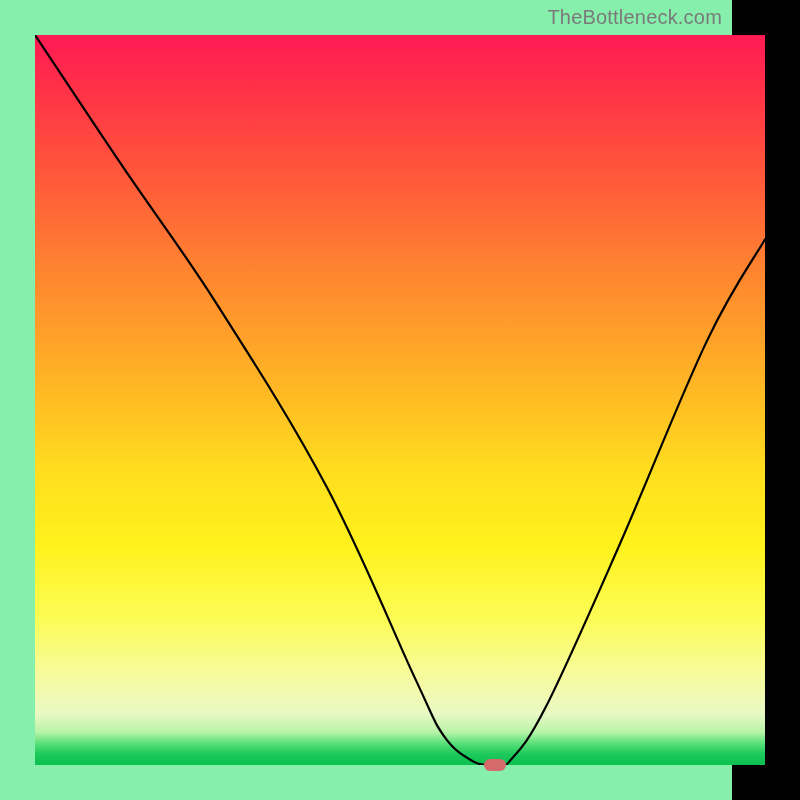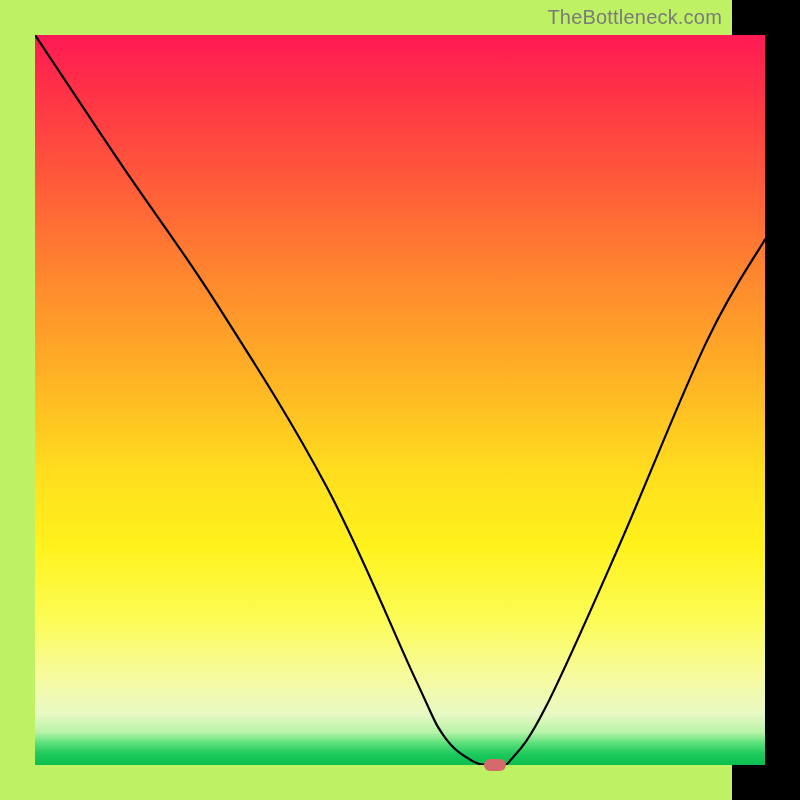--- a/index.html
+++ b/index.html
@@ -8,21 +8,21 @@
     width: 800px;
     height: 800px;
     background: #000;
     font-family: Arial, Helvetica, sans-serif;
     overflow: hidden;
   }
   .frame {
     position: relative;
     width: 732px;
     height: 800px;
-    background: #bef264;
+    background: #86efac;
   }
   .plot {
     position: absolute;
     left: 35px;
     top: 35px;
     width: 730px;
     height: 730px;
     
     background: linear-gradient(
       to bottom,

